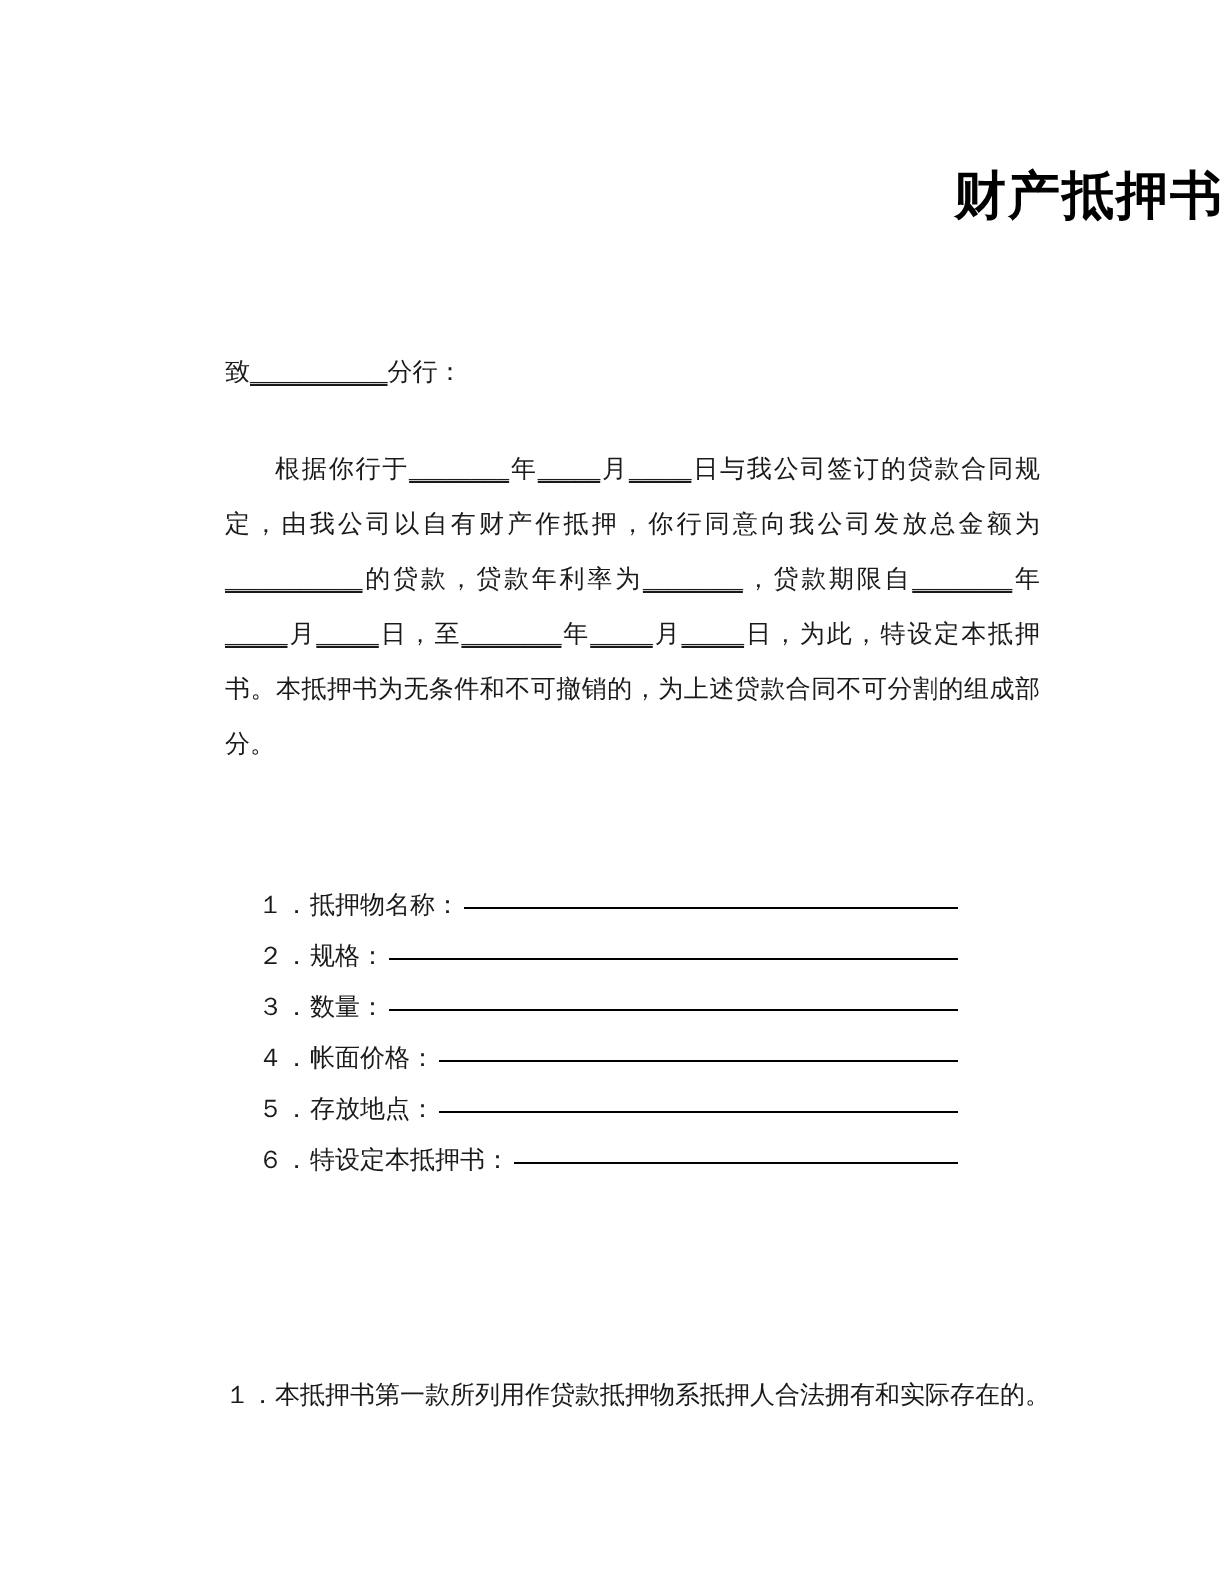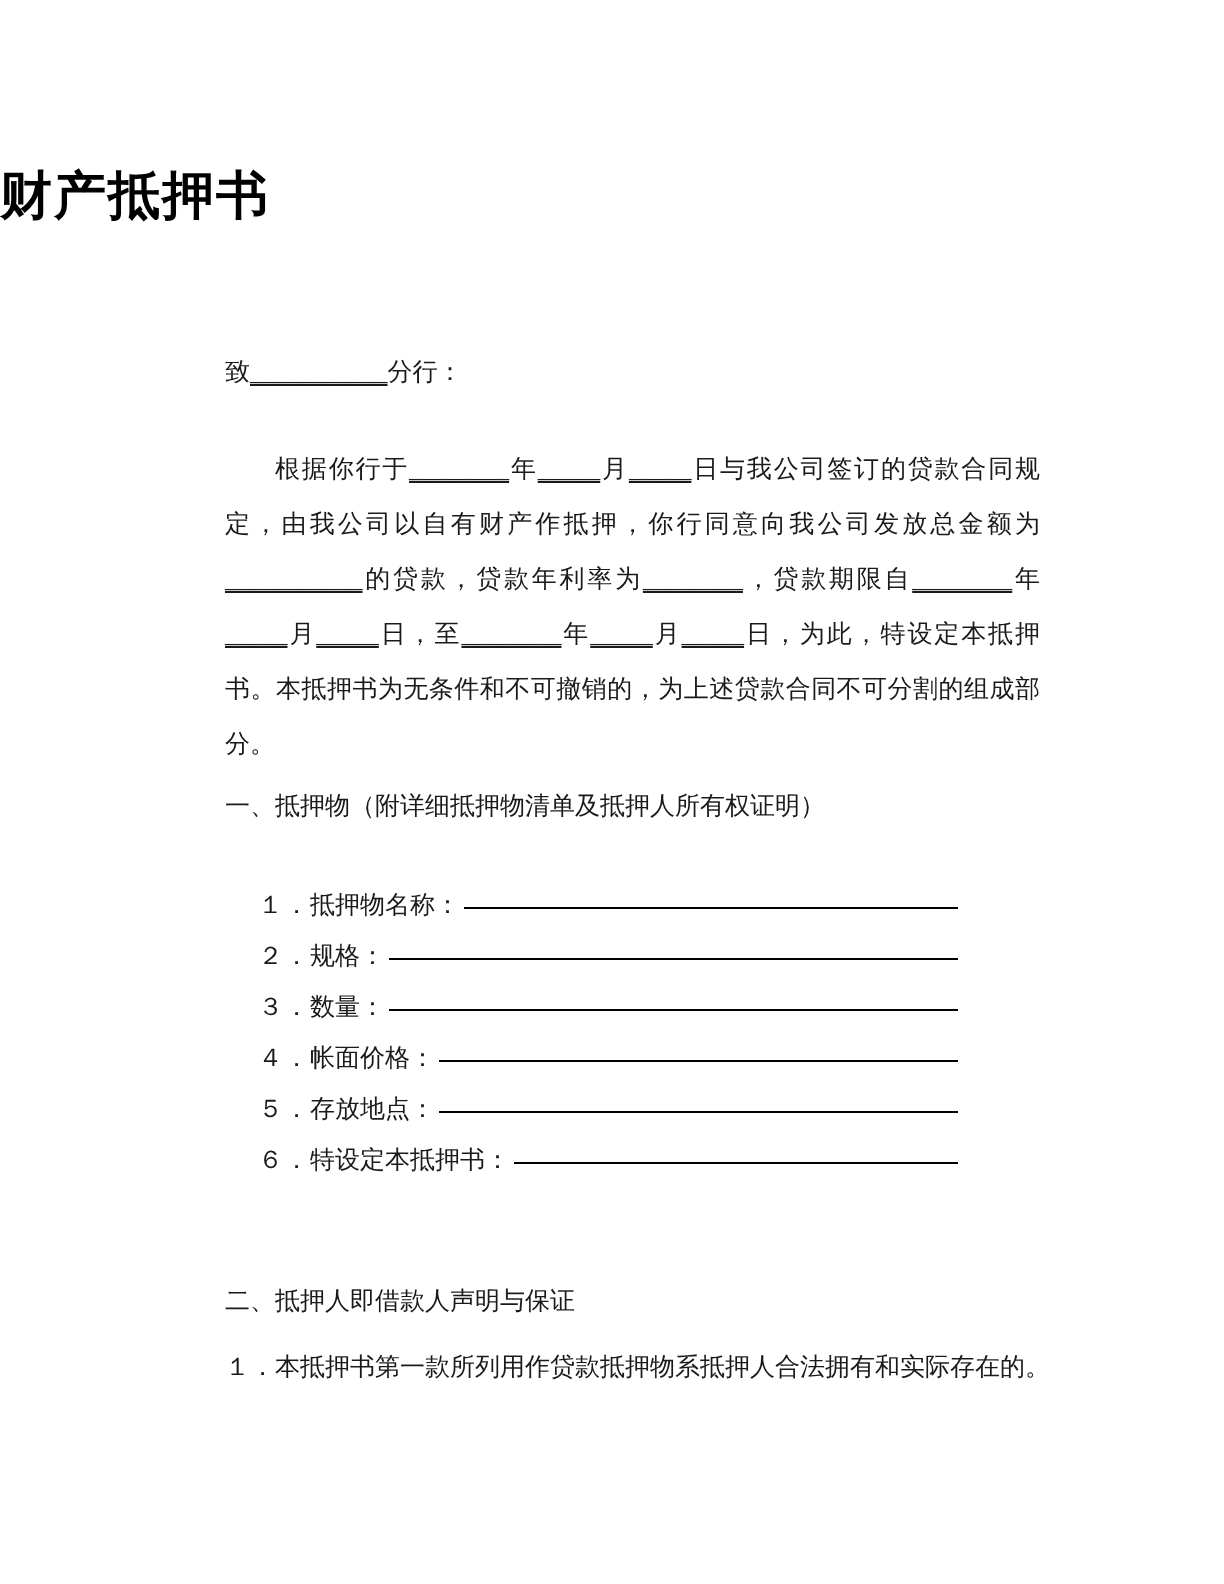--- a/index.html
+++ b/index.html
@@ -22,21 +22,21 @@
     height: 1584px;
     box-sizing: border-box;
   }
 
   
   .doc-title {
     position: absolute;
     left: 0;
     top: 132px;
     width: 1224px;
-    text-align: left;
+    text-align: right;
     font-size: 52px;
     font-weight: bold;
     letter-spacing: 2px;
     line-height: 1.1;
     font-family: "DejaVu Sans", "Liberation Sans", sans-serif;
   }
 
   
   .block {
     position: absolute;
@@ -66,21 +66,21 @@
     width: 820px;
     white-space: nowrap;
   }
   .section-head-1 { top: 778px; }
   .section-head-2 { top: 1273px; }
 
   .clause-line {
     width: 830px;
     white-space: nowrap;
   }
-  .clause-1 { top: 1339px; }
+  .clause-1 { top: 1367px; }
 
   
   .fill-list {
     position: absolute;
     left: 258px;
     top: 888px;
     width: 700px;
     font-size: 25px;
     color: #1a1a1a;
   }
@@ -120,21 +120,20 @@
 <div class="page">
 
   <h1 class="doc-title">财产抵押书</h1>
 
   <div class="block addressee">
     <span>致</span><span class="blank">___________</span><span>分行：</span>
   </div>
 
   <div class="block body-para" id="body-para"><span>根据你行于</span><span class="blank">________</span><span>年</span><span class="blank">_____</span><span>月</span><span class="blank">_____</span><span>日与我公司签订的贷款合同规定，由我公司以自有财产作抵押，你行同意向我公司发放总金额为</span><span class="blank">___________</span><span>的贷款，贷款年利率为</span><span class="blank">________</span><span>，贷款期限自</span><span class="blank">________</span><span>年</span><span class="blank">_____</span><span>月</span><span class="blank">_____</span><span>日，至</span><span class="blank">________</span><span>年</span><span class="blank">_____</span><span>月</span><span class="blank">_____</span><span>日，为此，特设定本抵押书。本抵押书为无条件和不可撤销的，为上述贷款合同不可分割的组成部分。</span></div>
 
-  <div class="block section-head section-head-1">一、抵押物（附详细抵押物清单及抵押人所有权证明）</div>
 
   <div class="fill-list" id="fill-list">
       <div class="fill-row">
         <span class="fill-num">１．</span>
         <span class="fill-label">抵押物名称：</span>
         <span class="fill-rule"></span>
       </div>
       <div class="fill-row">
         <span class="fill-num">２．</span>
         <span class="fill-label">规格：</span>
@@ -155,17 +154,16 @@
         <span class="fill-label">存放地点：</span>
         <span class="fill-rule"></span>
       </div>
       <div class="fill-row">
         <span class="fill-num">６．</span>
         <span class="fill-label">特设定本抵押书：</span>
         <span class="fill-rule"></span>
       </div>
     </div>
 
-  <div class="block section-head section-head-2">二、抵押人即借款人声明与保证</div>
 
   <div class="block clause-line clause-1">１．本抵押书第一款所列用作贷款抵押物系抵押人合法拥有和实际存在的。</div>
 
 </div>
 
 </body></html>

